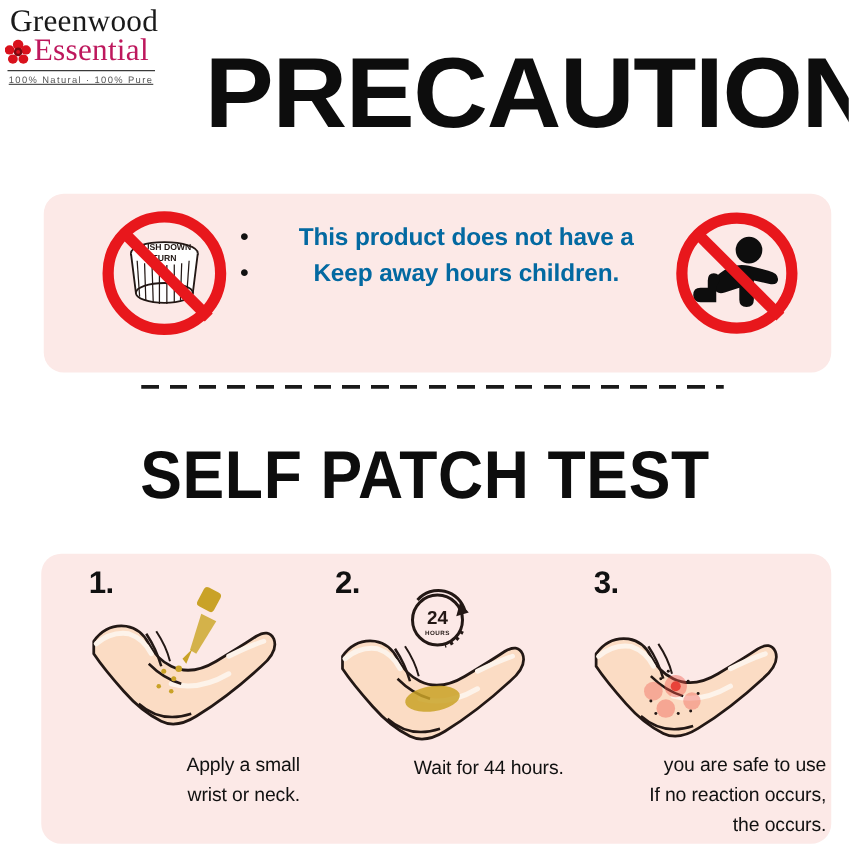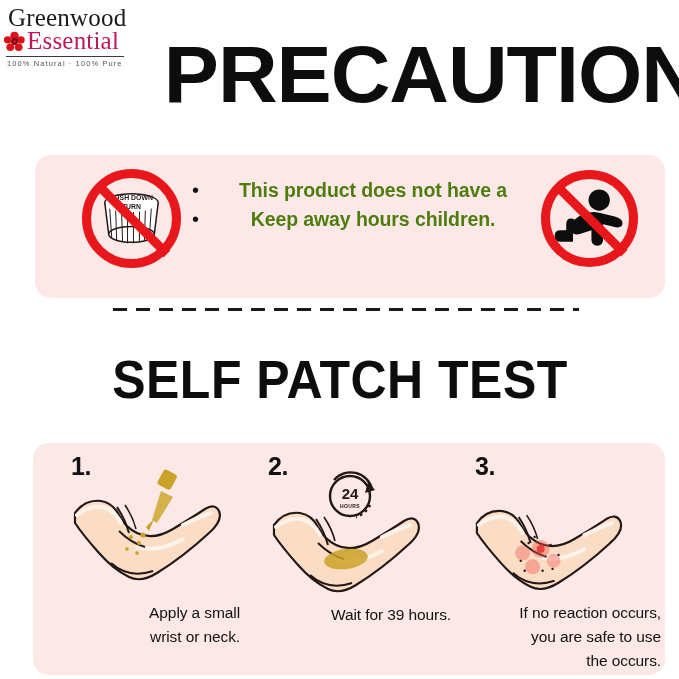--- a/index.html
+++ b/index.html
@@ -20,21 +20,21 @@
   }
   .logo-row2 { display: flex; align-items: center; margin-top: -3px; }
   .logo-flower { width: 21px; height: 21px; flex: 0 0 21px; margin-right: 2px; }
   .logo-word2 {
     font-family: "Liberation Serif", serif;
     font-size: 25px; line-height: 26px; color: #be185d; letter-spacing: .2px;
   }
   .logo-rule { height: 1px; background: #3a3a3a; margin: 2px 0 2px 2px; width: 118px; }
   .logo-tag {
     font-size: 7.5px; letter-spacing: 1.1px; color: #555;
-    padding-left: 3px; white-space: nowrap;
+    padding-left: 3px; white-space: nowrap; text-decoration: underline;
   }
 
   
   .precaution-title {
     position: absolute; left: 175px; top: 34px; width: 372px;
     font-family: "Liberation Sans Narrow","Liberation Sans", sans-serif;
     font-weight: 700; font-size: 78px; line-height: 80px;
     letter-spacing: -1px; color: #0d0d0d; text-align: center;
     transform: scaleX(1.06) scaleY(1.02); transform-origin: center;
   }
@@ -61,21 +61,21 @@
   .bullets {
     position: absolute; left: 186px; top: 176px; width: 340px;
   }
   .bullet-row { display: flex; align-items: flex-start; }
   .bullet-dot {
     flex: 0 0 34px; font-size: 20px; line-height: 29px;
     color: #111; text-align: left; padding-left: 6px;
   }
   .bullet-text {
     flex: 1; font-size: 19.5px; line-height: 29px; font-weight: 600;
-    color: #4d7c0f; text-align: center; letter-spacing: -.1px;
+    color: #0369a1; text-align: center; letter-spacing: -.1px;
   }
   .bullet-pad { padding-left: 34px; }
 
   
   .divider {
     position: absolute; left: 113px; top: 308px; width: 466px; height: 3px;
     background-image: repeating-linear-gradient(
       to right, #1a1a1a 0 14px, transparent 14px 23px);
   }
 
@@ -244,21 +244,21 @@
       <g>
         <circle cx="106" cy="29" r="20" fill="none" stroke="#231815" stroke-width="2.4"></circle>
         <path d="M90 13 A22 22 0 0 1 128 22" fill="none" stroke="#231815" stroke-width="2.4"></path>
         <path d="M124 15 L131 23 L121 26 Z" fill="#231815"></path>
         <path d="M126 38 A22 22 0 0 1 112 50" fill="none" stroke="#231815" stroke-width="2.4" stroke-dasharray="2.5 3.5"></path>
         <text x="106" y="32" font-family="Liberation Sans, sans-serif" font-size="15" font-weight="700" fill="#231815" text-anchor="middle">24</text>
         <text x="106" y="41" font-family="Liberation Sans, sans-serif" font-size="5" font-weight="700" fill="#231815" text-anchor="middle" letter-spacing="0.4">HOURS</text>
       </g>
     </svg>
     <div class="step-caption">
-      <div>Wait for 39 hours.</div>
+      <div>Wait for 44 hours.</div>
     </div>
   </div>
 
   <div class="step step3">
     <div class="step-num">3.</div>
     <svg class="step-art" viewBox="0 0 211 130">
       <g>
         <path d="M22 56 Q32 42 48 44 Q60 46 66 58 Q72 70 84 76 Q100 84 120 72 Q140 60 152 52
                  Q162 46 166 54 Q170 64 156 76 Q130 100 104 116 Q88 126 76 120 Q60 112 46 96
                  Q30 78 22 66 Z" fill="#fbdcc4" stroke="#231815" stroke-width="2.2" stroke-linejoin="round"></path>
@@ -282,19 +282,19 @@
           <circle cx="66" cy="94" r="1.2"></circle>
             <circle cx="104" cy="88" r="1.2"></circle>
           <circle cx="88" cy="104" r="1.2"></circle>
             <circle cx="80" cy="70" r="1.2"></circle>
           <circle cx="98" cy="102" r="1.2"></circle>
             <circle cx="70" cy="104" r="1.2"></circle>
         </g>
       </g>
     </svg>
     <div class="step-caption">
+      <div>you are safe to use</div>
       <div>If no reaction occurs,</div>
-      <div>you are safe to use</div>
       <div>the occurs.</div>
     </div>
   </div>
 
 </div>
 
 </body></html>

